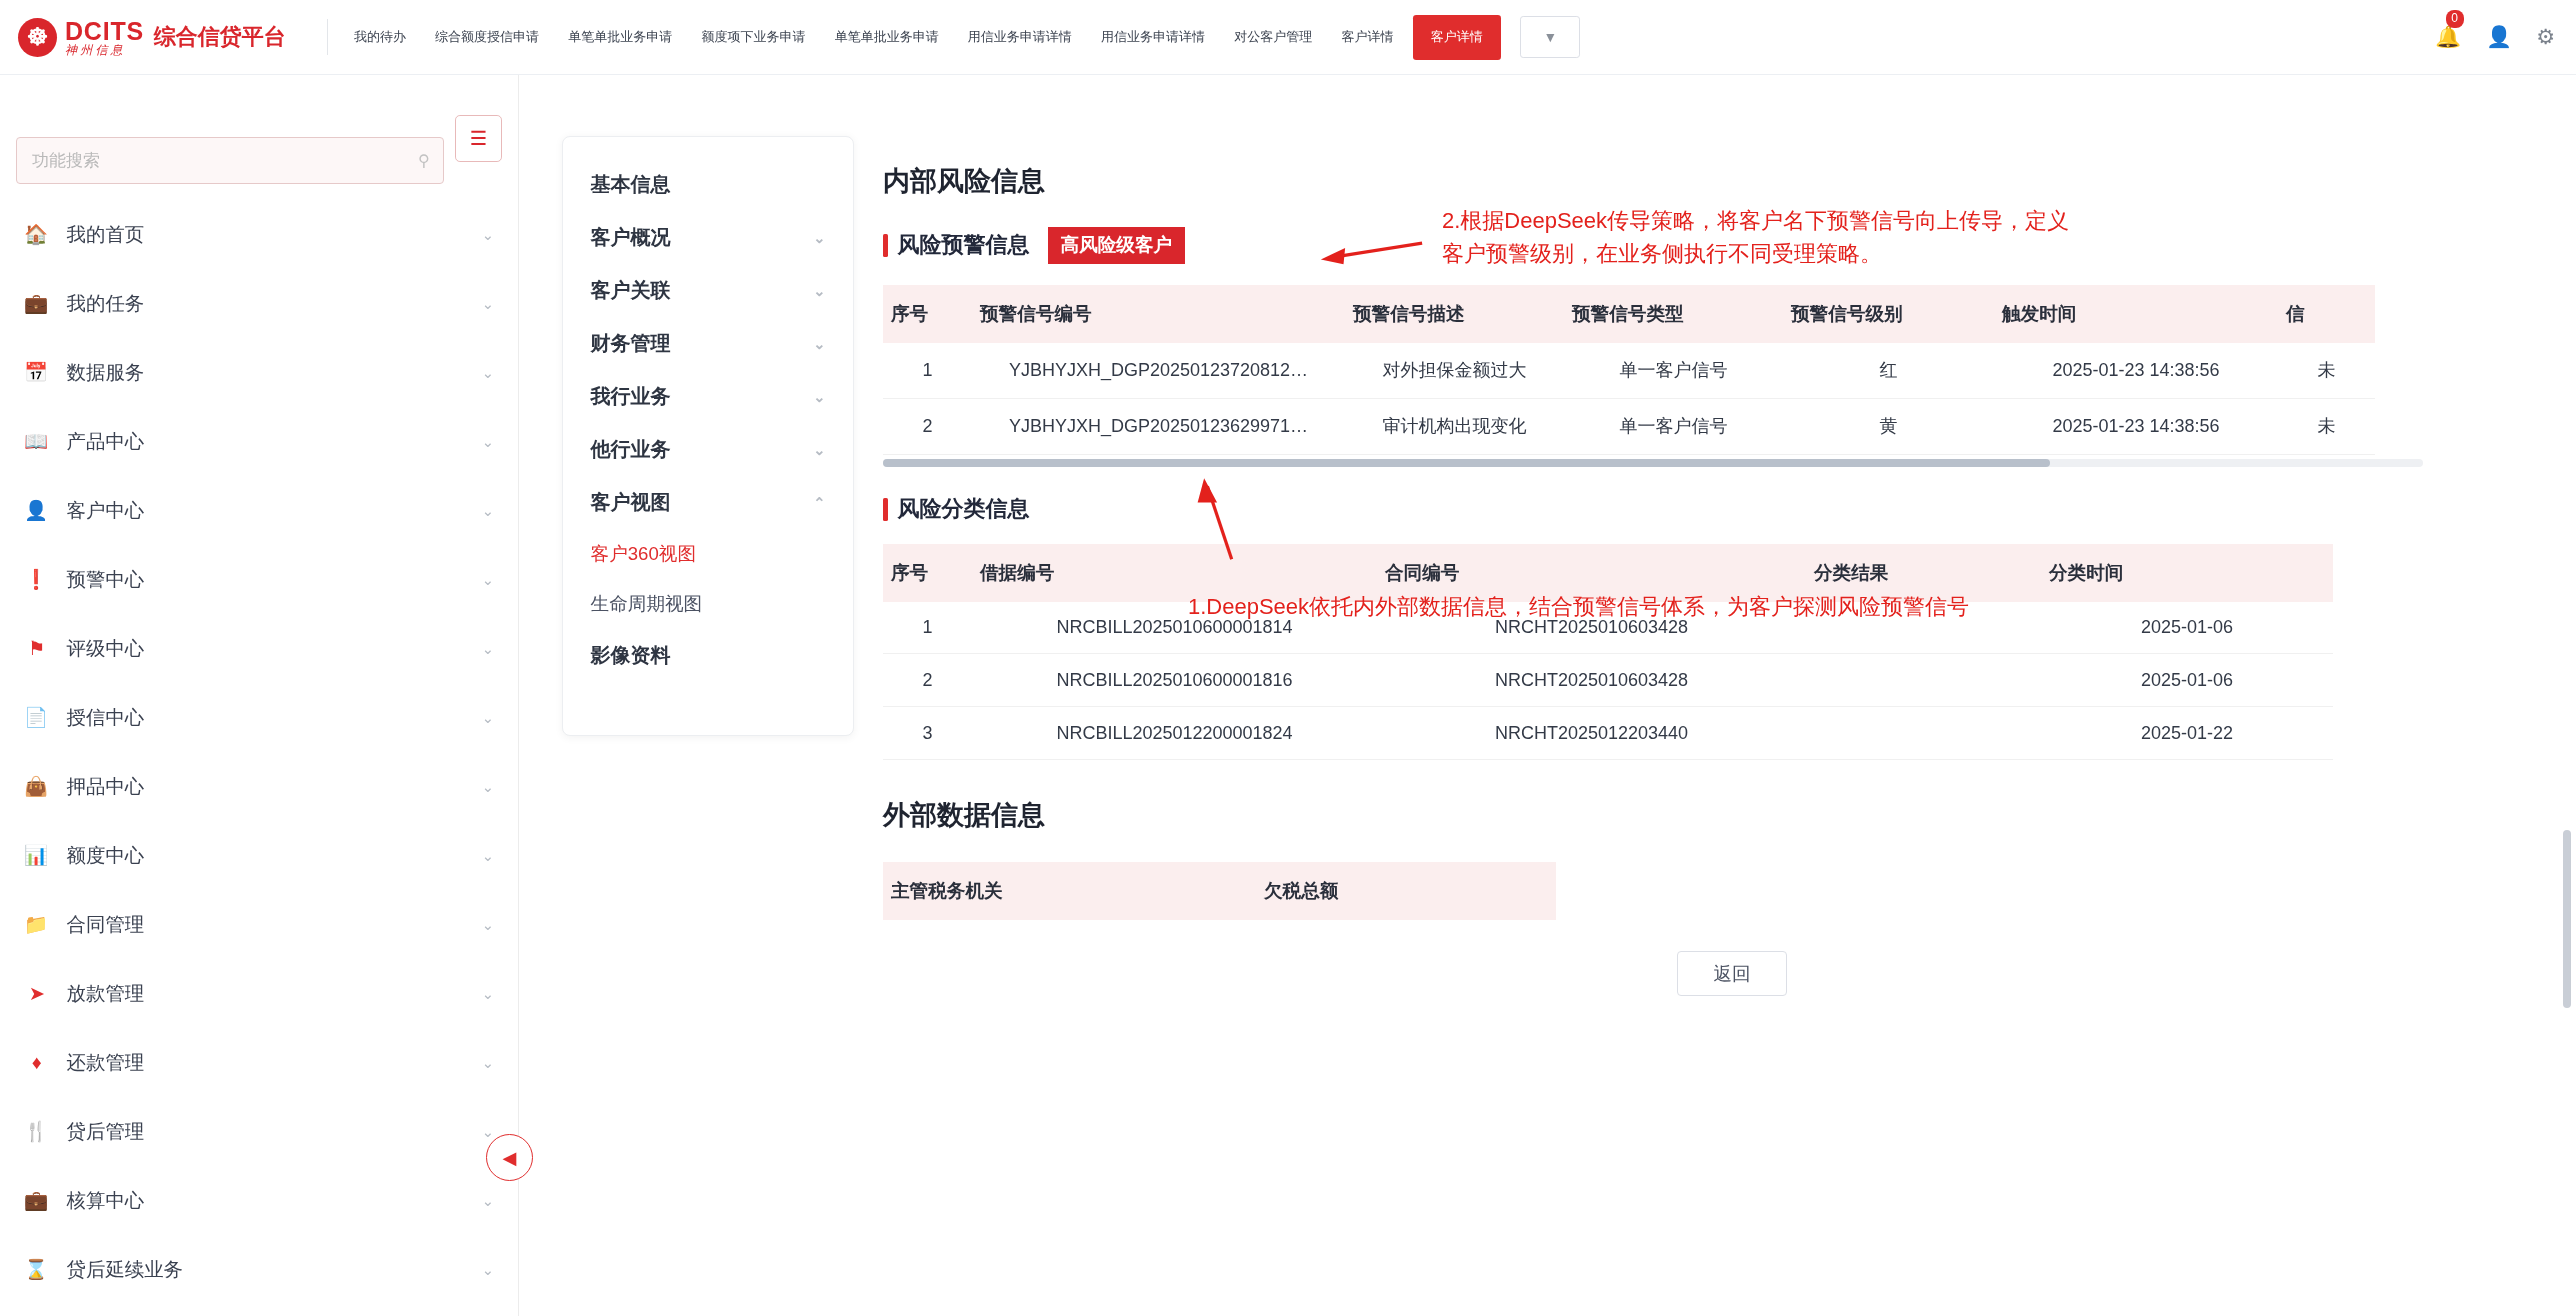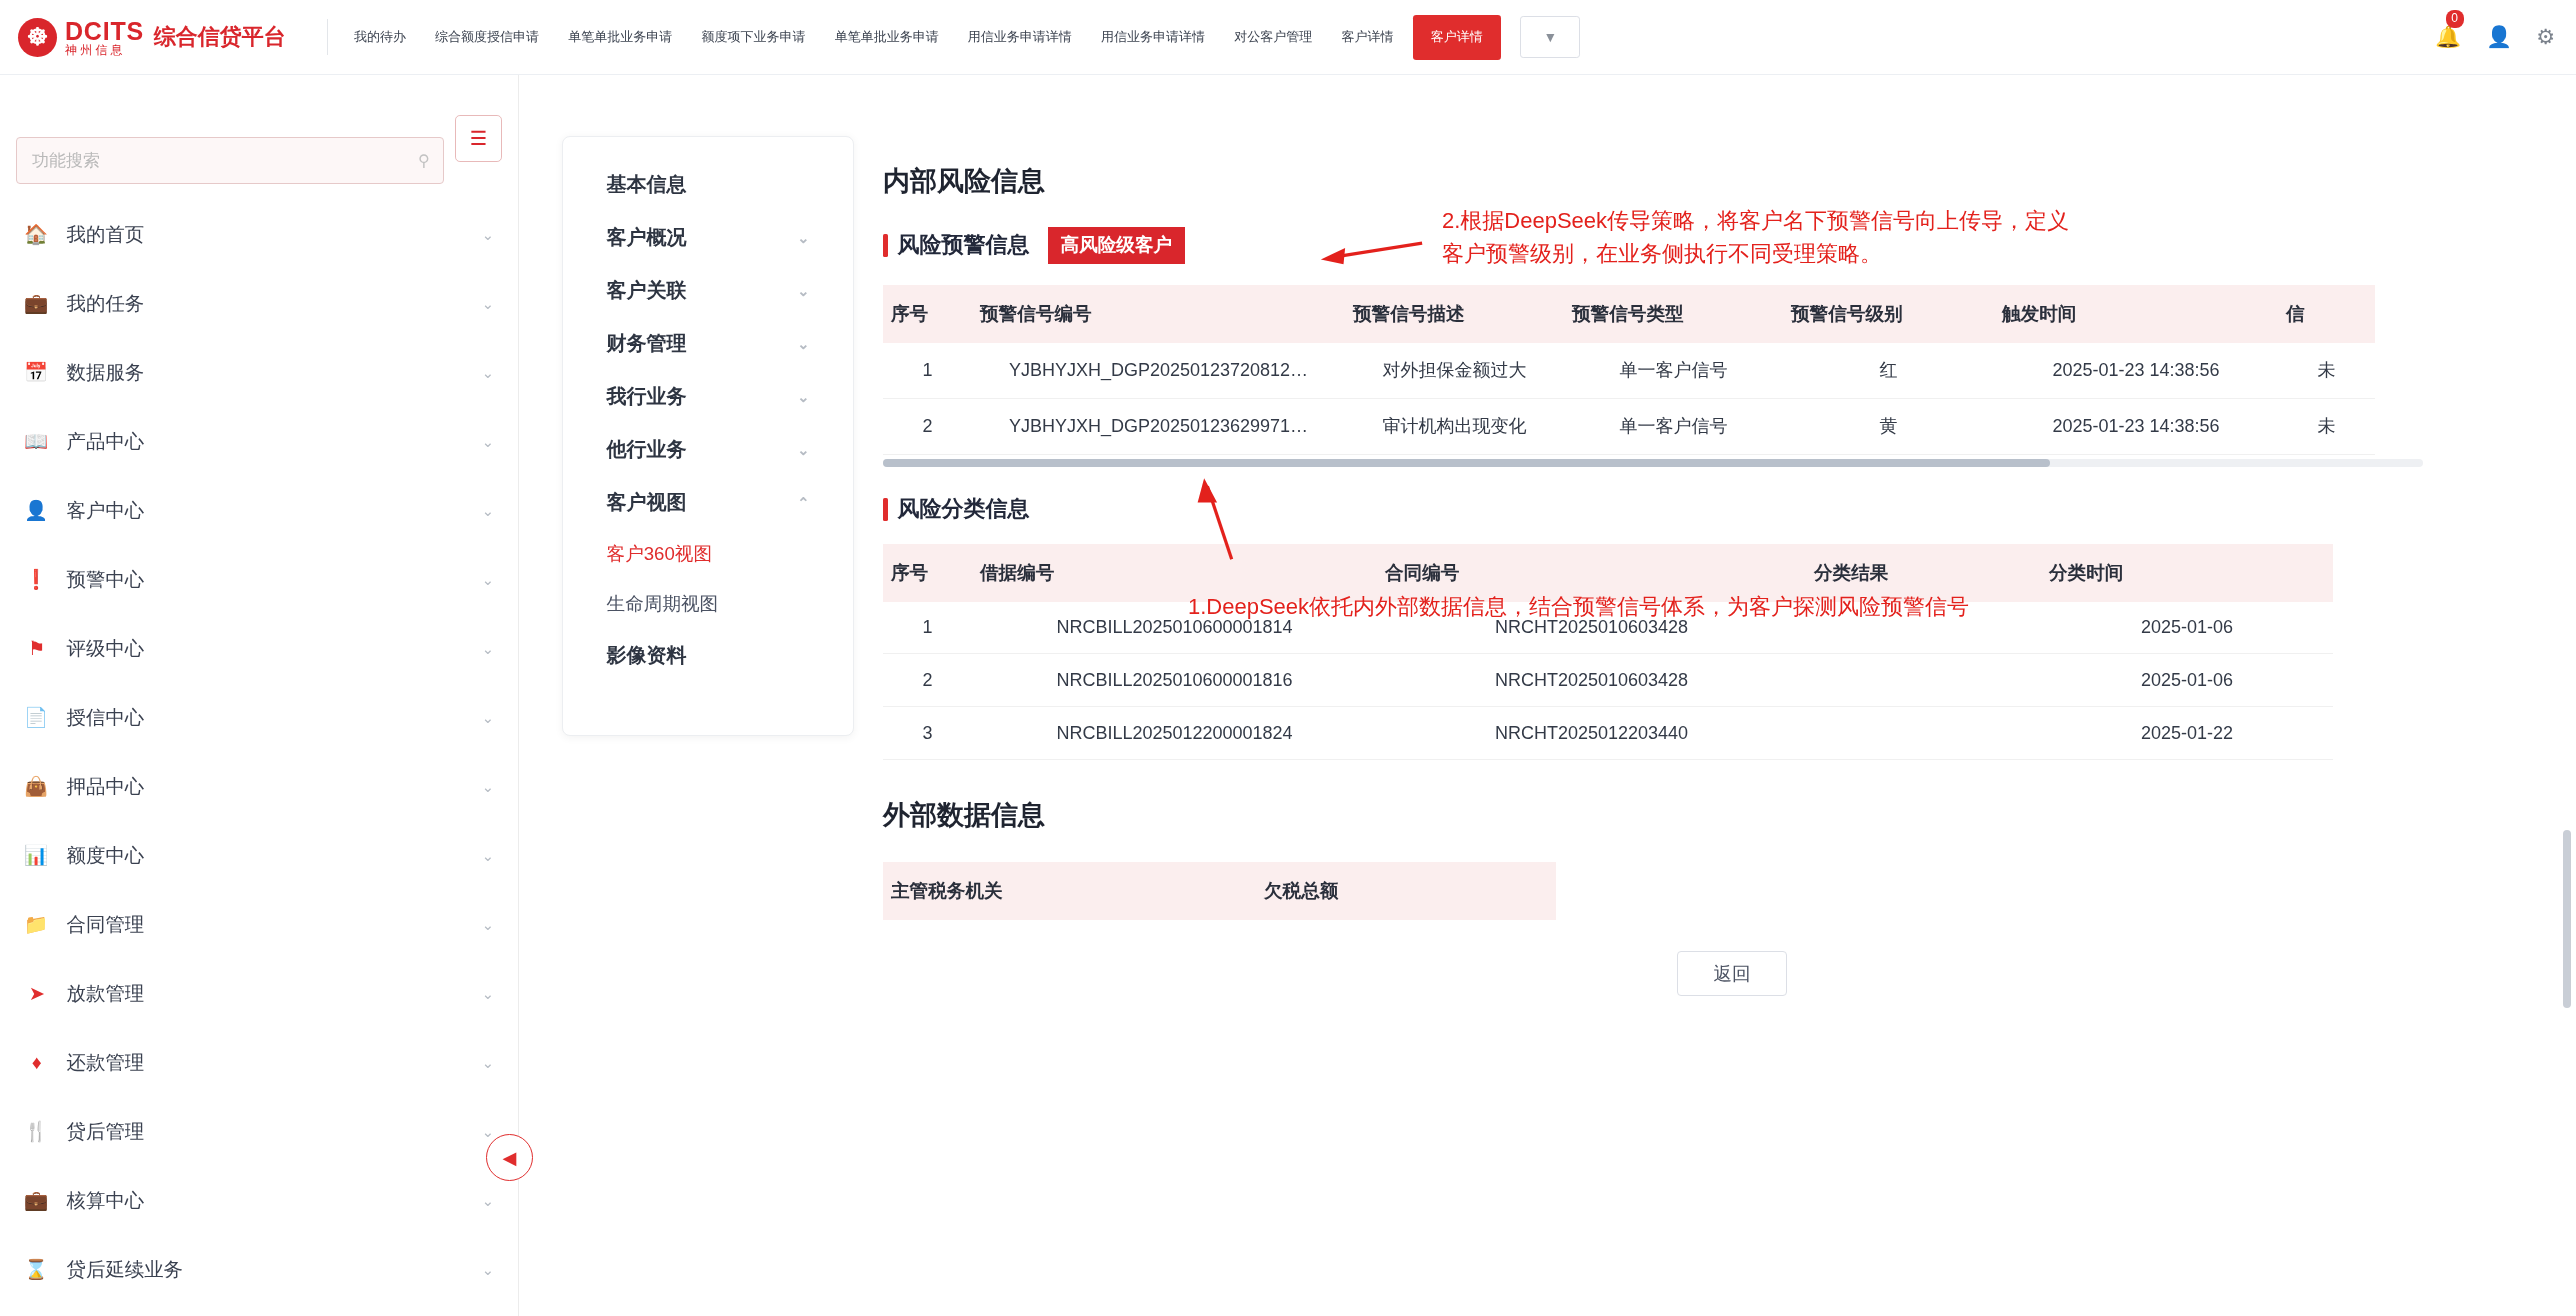--- a/index.html
+++ b/index.html
@@ -20,21 +20,21 @@
   }
   .brand { display: flex; align-items: center; padding-left: 18px; width: 324px; }
   .brand-mark {
     width: 39px; height: 39px; border-radius: 50%;
     background: #d9262c; color: #fff;
     display: flex; align-items: center; justify-content: center;
     font-size: 24px; font-weight: bold; font-family: "Liberation Serif", serif;
   }
   .brand-text { margin-left: 8px; line-height: 1.05; }
   .brand-main { font-size: 25px; font-weight: bold; color: #d9262c; letter-spacing: 0.8px; }
-  .brand-sub { font-size: 12px; color: #d9262c; letter-spacing: 3.2px; }
+  .brand-sub { font-size: 12px; color: #d9262c; letter-spacing: 3.2px; font-style: italic; }
   .brand-plat { margin-left: 9.7px; font-size: 22px; color: #d9262c; font-weight: bold; }
   .nav-divider { width: 0.8px; height: 36px; background: #e3e6ea; margin: 0 11.3px 0 3.2px; }
   .nav-items { display: flex; align-items: center; height: 75px; flex: 1; }
   .nav-item {
     font-size: 13px; color: #3c4350; padding: 0 14.6px; height: 75px;
     display: flex; align-items: center; white-space: nowrap; cursor: pointer;
   }
   .nav-item.active {
     background: #e02d2d; color: #ffffff; border-radius: 3.2px;
     height: 45px; padding: 0 18px; margin: 0 4.9px; font-weight: 500;
@@ -92,21 +92,21 @@
     width: 47px; height: 47px; border-radius: 50%;
     border: 1.6px solid #e02d2d; background: #fff;
     display: flex; align-items: center; justify-content: center;
     color: #e02d2d; font-size: 18px; cursor: pointer; z-index: 5;
   }
 
   
   .midcard {
     position: absolute; top: 136px; left: 562px; width: 292px; height: 600px;
     background: #fff; border: 0.8px solid #eceef1; border-radius: 8px;
-    box-shadow: 0 1.6px 8px rgba(0,0,0,0.05); padding: 21px 16px;
+    box-shadow: 0 1.6px 8px rgba(0,0,0,0.05); padding: 21px 0;
   }
   .mid-item {
     display: flex; align-items: center; justify-content: space-between;
     padding: 0 27.6px; height: 53px; font-size: 20px; font-weight: bold; color: #2e3542;
     cursor: pointer;
   }
   .mid-sub {
     padding: 0 27.6px; height: 50px; display: flex; align-items: center;
     font-size: 18.6px; color: #4b5263; cursor: pointer;
   }

